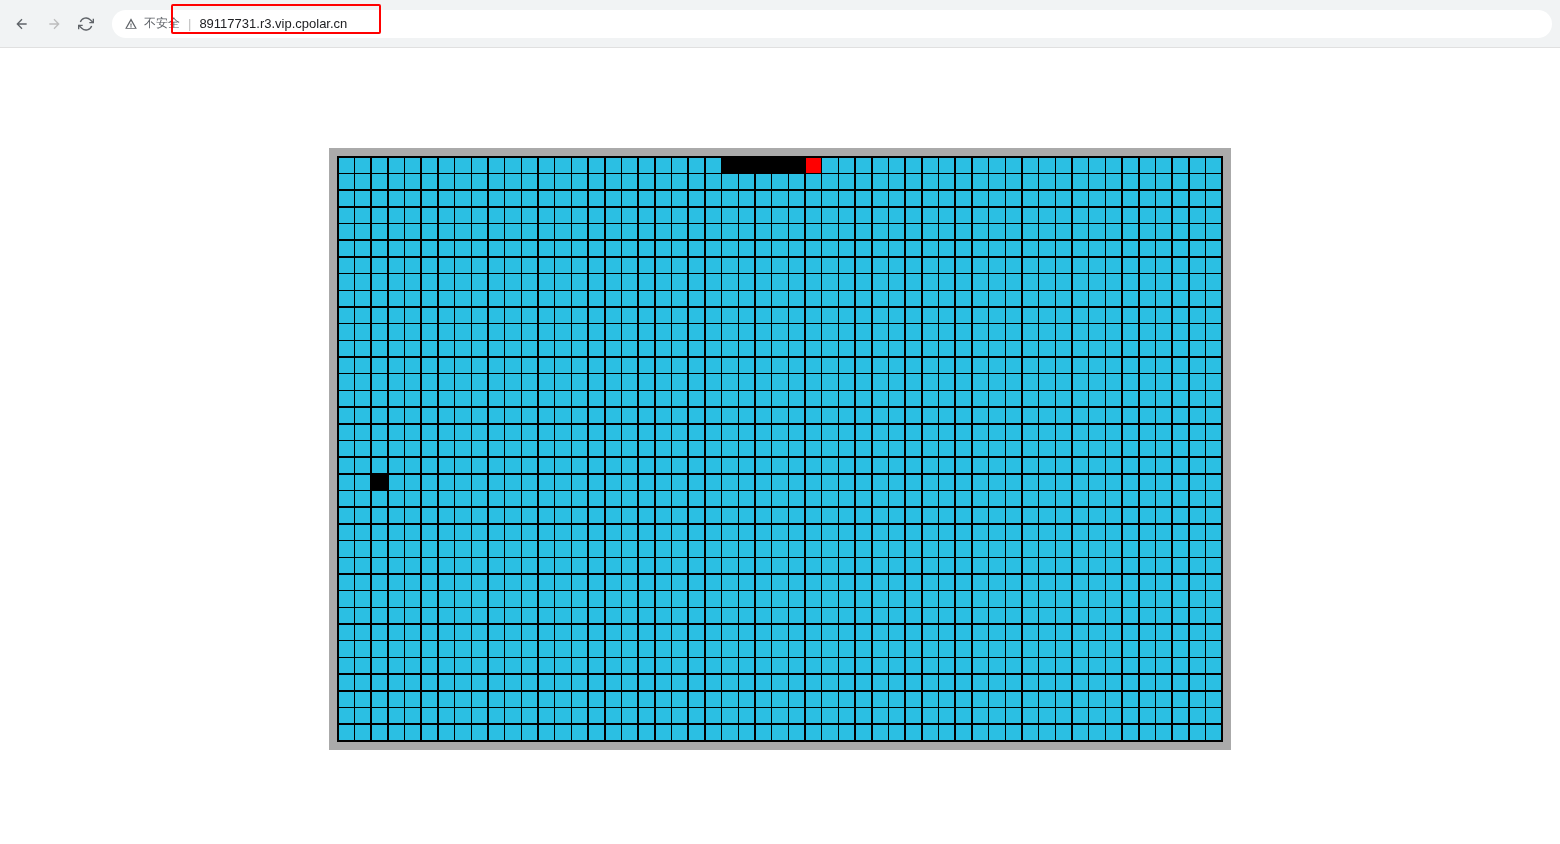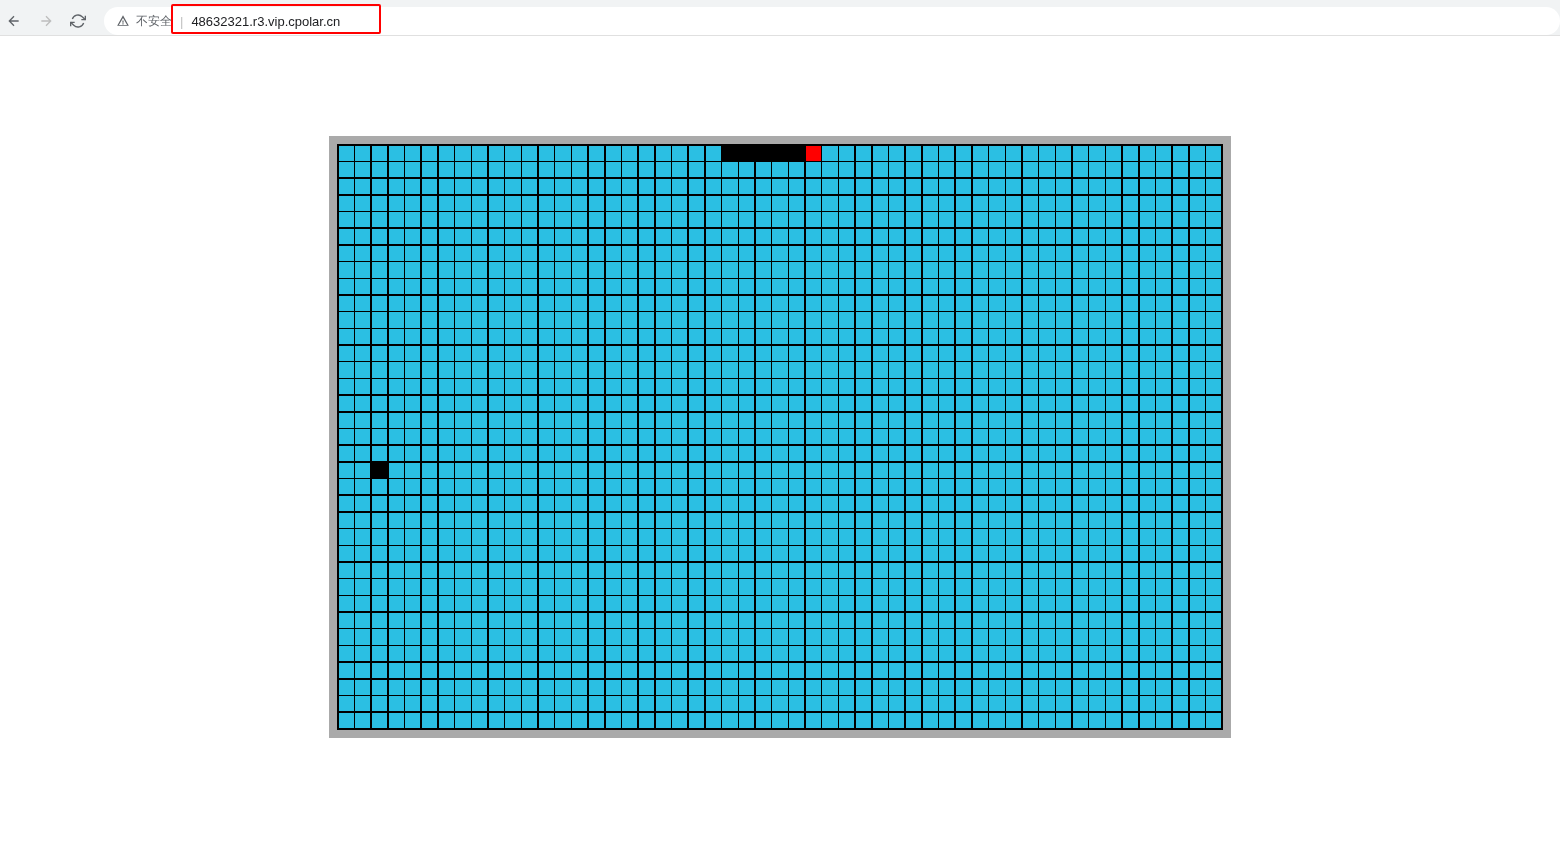--- a/index.html
+++ b/index.html
@@ -4,25 +4,25 @@
   <style>
     * { margin: 0; padding: 0; box-sizing: border-box; }
     body {
       font-family: -apple-system, BlinkMacSystemFont, "Segoe UI", Arial, sans-serif;
       background: #ffffff;
       width: 1560px;
       height: 844px;
       overflow: hidden;
     }
     .browser-toolbar {
-      height: 36px;
+      height: 48px;
       background: #f1f3f4;
       display: flex;
-      align-items: flex-end;
-      padding: 0 0;
+      align-items: center;
+      padding: 0 8px;
       border-bottom: 1px solid #e0e0e0;
       gap: 4px;
     }
     .nav-btn {
       width: 28px;
       height: 28px;
       border: none;
       background: transparent;
       border-radius: 50%;
       display: flex;
@@ -116,21 +116,21 @@
       </svg>
   </button>
   <div class="address-bar">
     <span class="security-badge">
       <svg viewBox="0 0 24 24" fill="currentColor">
           <path d="M12 2L2 20h20L12 2zm0 5l7 12H5l7-12zm-1 4v4h2v-4h-2zm0 5v2h2v-2h-2z"></path>
         </svg>
       <span>不安全</span>
     </span>
     <span class="divider">|</span>
-    <span class="url-text">48632321.r3.vip.cpolar.cn</span>
+    <span class="url-text">89117731.r3.vip.cpolar.cn</span>
     <div class="highlight-box" id="hl" style="position: fixed; left: 171px; top: 4px; width: 210px;"></div>
   </div>
 </div>
 
 <div class="page-content">
   <div class="game-board" id="board" style="grid-template-columns: repeat(53, 15.2px); grid-template-rows: repeat(35, 15.2px);">
       <div class="cell"></div>
       <div class="cell"></div>
       <div class="cell"></div>
       <div class="cell"></div>

